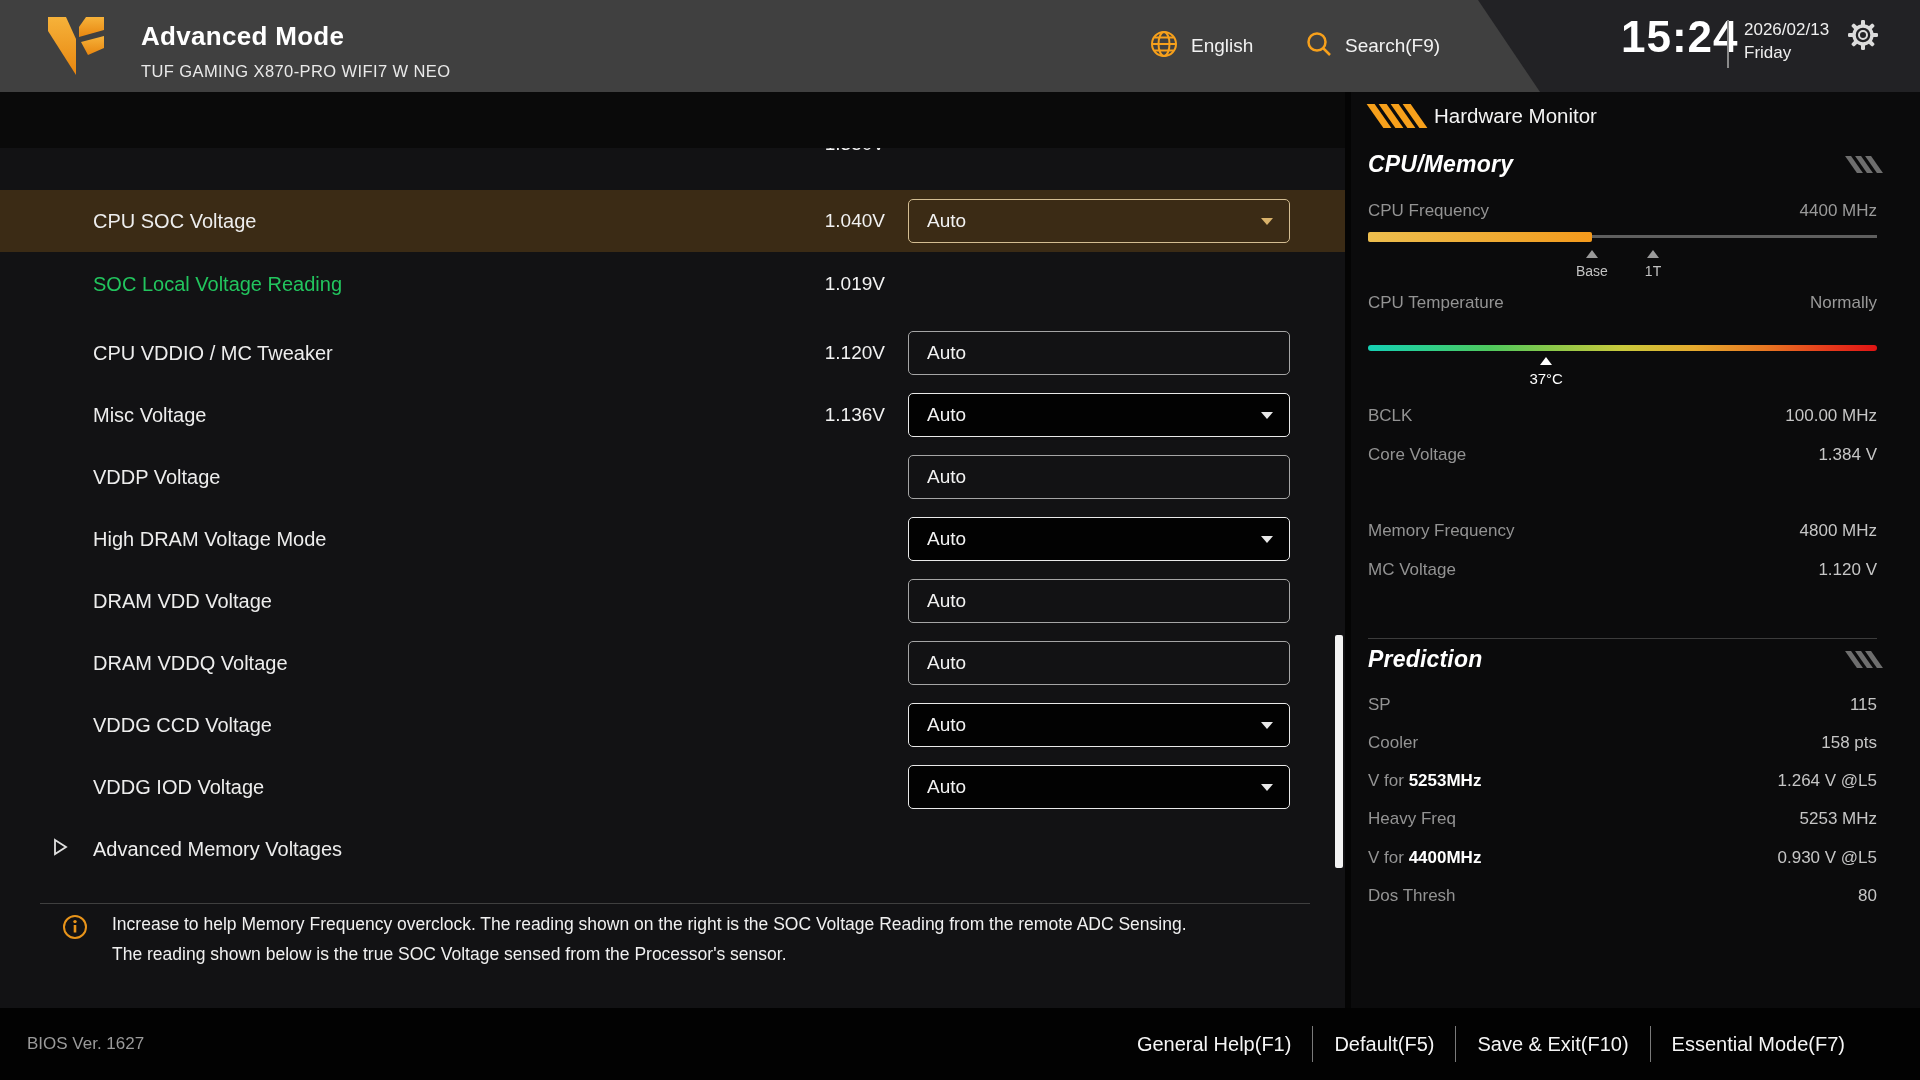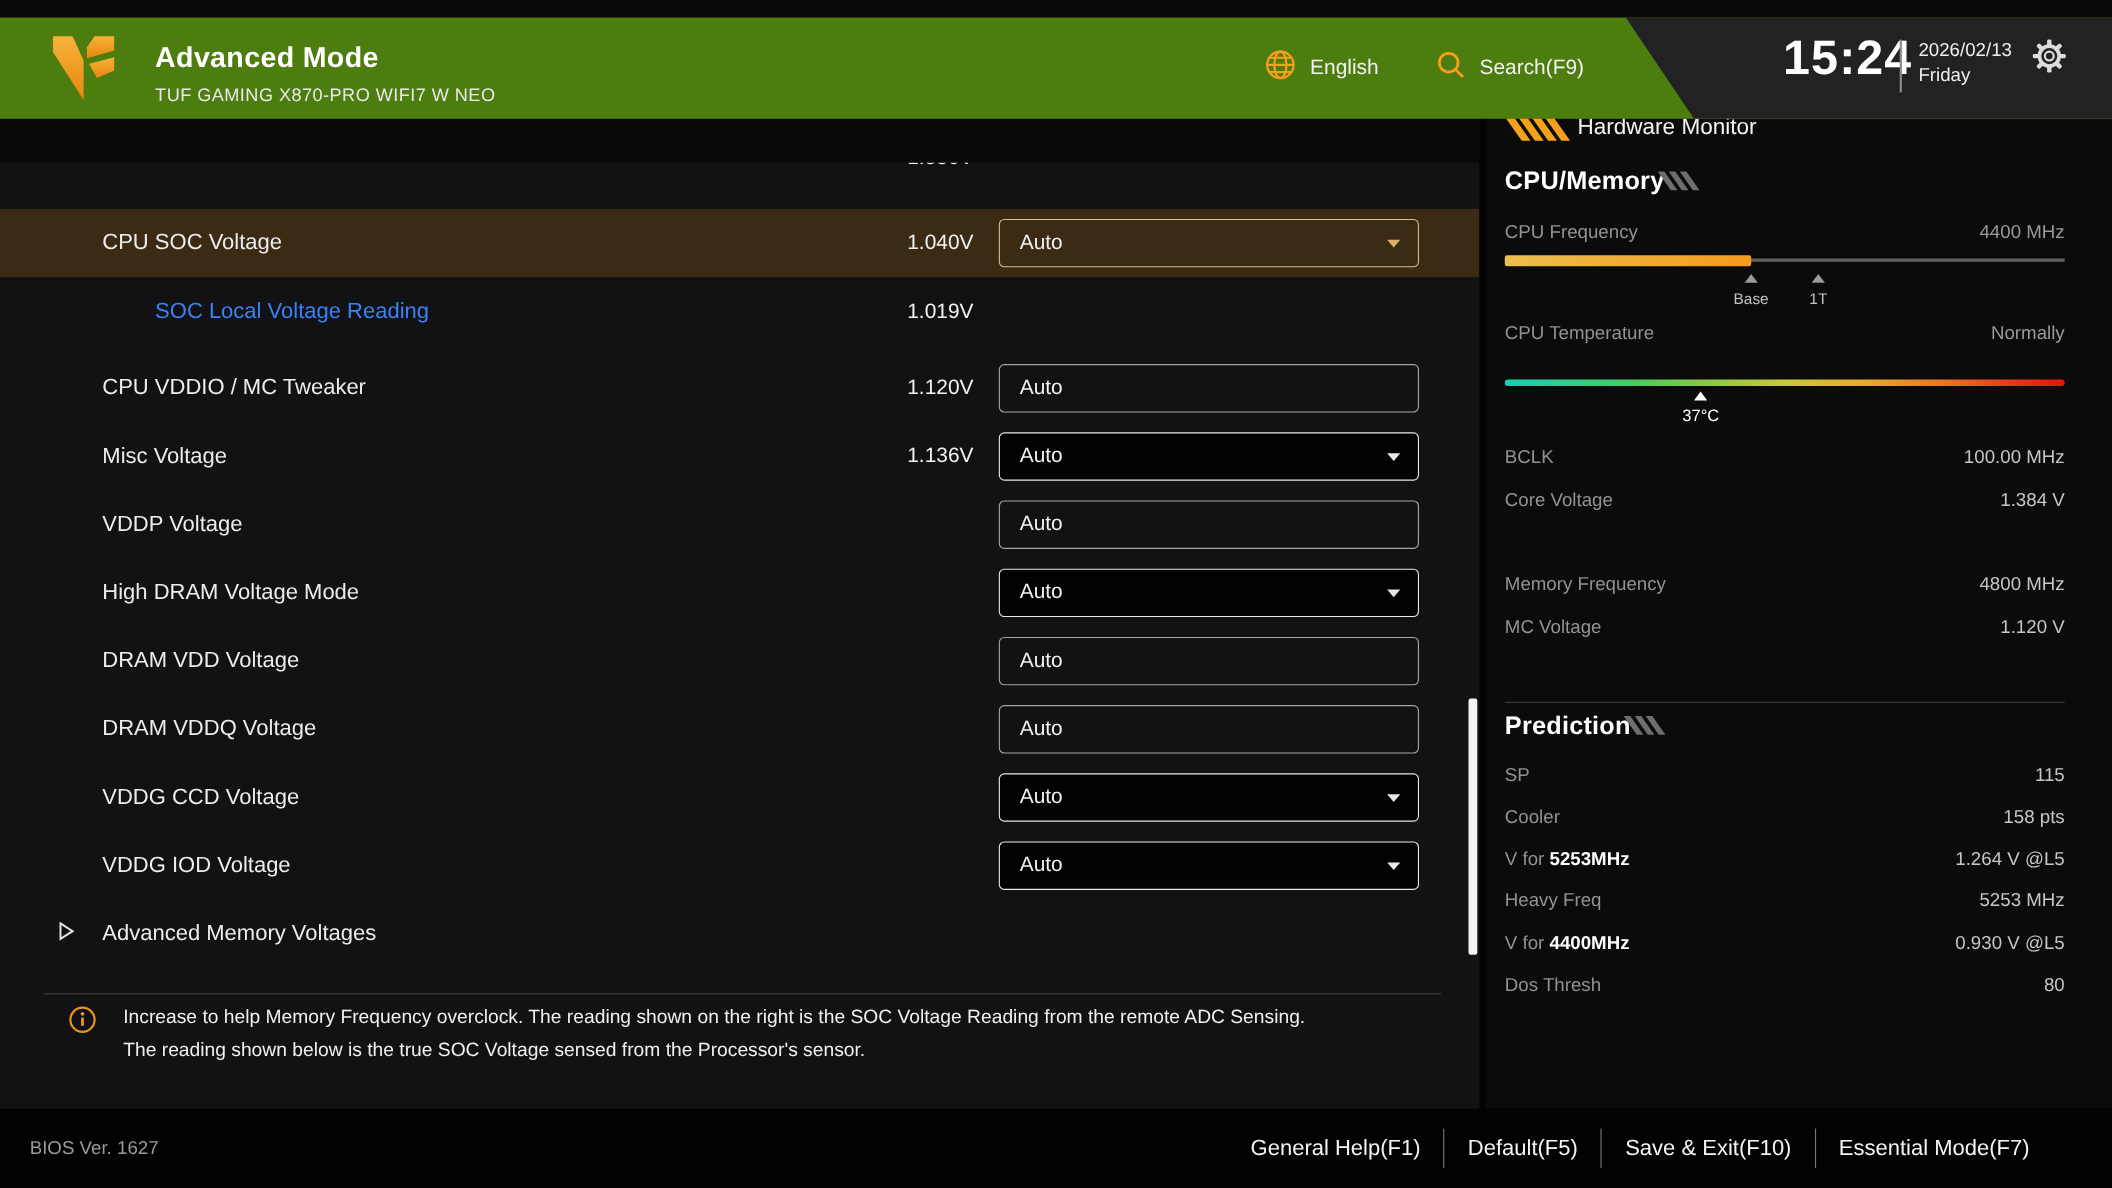--- a/index.html
+++ b/index.html
@@ -1,20 +1,20 @@
 <!DOCTYPE html>
 <html><head>
 <meta charset="utf-8">
 <style>
   html,body{margin:0;padding:0;background:#000;}
   .screen{position:relative;width:1920px;height:1080px;background:#0a0a0a;overflow:hidden;
           font-family:"Liberation Sans",sans-serif;color:#eee;}
 
   
-  .header{position:absolute;left:0;top:0;width:1920px;height:92px;background:#4d7c0f;z-index:40;margin-top:16px;}
+  .header{position:absolute;left:0;top:0;width:1920px;height:92px;background:#404040;z-index:40;}
   .logo{position:absolute;left:48px;top:15px;}
   .h-title{position:absolute;left:141px;top:21px;font-size:26px;font-weight:700;color:#fff;letter-spacing:.3px;}
   .h-sub{position:absolute;left:141px;top:62px;font-size:16.5px;color:#e9e9e9;letter-spacing:.4px;}
   .h-item{position:absolute;top:0;height:92px;display:flex;align-items:center;gap:11px;color:#f2f2f2;font-size:19px;cursor:pointer;}
   .h-lang{left:1148px;}
   .h-search{left:1304px;}
   .clockblock{position:absolute;left:1478px;top:0;width:442px;height:92px;background:#222225;
               clip-path:polygon(0 0,100% 0,100% 100%,62px 100%);}
   .time{position:absolute;left:1621px;top:12px;width:100px;font-size:44px;font-weight:700;color:#fff;letter-spacing:1px;}
   .vdiv{position:absolute;left:1727px;top:20px;width:2px;height:48px;background:#8a8a8a;}
@@ -32,21 +32,21 @@
   .tab-active-bg .u{position:absolute;left:0;bottom:0;width:100%;height:5px;background:#f7a01b;}
   .tab.active{color:#fff;}
 
   
   .content{position:absolute;left:0;top:148px;width:1345px;height:860px;background:#121214;z-index:2;}
   .cliprow{position:absolute;left:0;top:0;width:1345px;height:14px;overflow:hidden;}
   .cliprow span{position:absolute;right:460px;top:-15px;font-size:19px;color:#f2f2f2;}
   .row{position:absolute;left:0;width:1345px;height:62px;cursor:pointer;}
   .row.hl{background:#3b2b15;}
   .lbl{position:absolute;left:93px;top:50%;transform:translateY(-50%);font-size:20px;color:#ededed;white-space:nowrap;}
-  .row.dis .lbl{color:#3b82f6;margin-left:48px;}
+  .row.dis .lbl{color:#22c55e;}
   .val{position:absolute;right:460px;top:50%;transform:translateY(-50%);font-size:19px;color:#f2f2f2;}
   .ctl{position:absolute;left:908px;top:9px;width:382px;height:44px;border-radius:5px;box-sizing:border-box;
        display:flex;align-items:center;padding:0 18px;font-size:19px;color:#f2f2f2;cursor:pointer;}
   .ctl.plain{border:1px solid #a5a5a5;background:transparent;}
   .ctl.focus{border:1px solid #e9e9e9;background:#020202;}
   .ctl.hlc{border:1px solid #d3bd92;background:transparent;}
   .arr{position:absolute;right:16px;top:50%;margin-top:-3px;width:0;height:0;
        border-left:6px solid transparent;border-right:6px solid transparent;border-top:7px solid #e8e8e8;}
   .ctl.hlc .arr{border-top-color:#d9b26a;}
   .exp-ico{position:absolute;left:53px;top:50%;transform:translateY(-50%);}
@@ -57,21 +57,21 @@
   .info2{position:absolute;left:112px;top:796px;font-size:17.5px;color:#f0f0f0;}
 
   
   .panel{position:absolute;left:1345px;top:92px;width:575px;height:916px;background:#0b0b0c;
          border-left:6px solid #040404;box-sizing:border-box;z-index:20;}
   .stripes{display:flex;gap:4px;}
   .stripes i{display:block;width:8px;height:24px;background:#f7a01b;transform:skewX(35deg);}
   .stripes.gray i{width:6px;height:17px;background:#6e6e6e;gap:3px;}
   .hm-head{position:absolute;left:24px;top:12px;display:flex;align-items:center;gap:15px;}
   .hm-title{font-size:20.5px;color:#f4f4f4;}
-  .sec{position:absolute;left:17px;right:43px;display:flex;align-items:center;justify-content:flex-start;}
+  .sec{position:absolute;left:17px;right:43px;display:flex;align-items:center;justify-content:space-between;font-style:italic;}
   .sec-title{font-size:23px;color:#fff;font-weight:600;letter-spacing:.2px;}
   .mrow{position:absolute;left:17px;right:43px;height:30px;display:flex;align-items:center;justify-content:space-between;}
   .mlbl{font-size:17px;color:#939393;}
   .mval{font-size:17px;color:#c6c6c6;}
   .mval.dim{color:#9a9a9a;}
   .boldpart{color:#fff;font-weight:700;}
   .bar{position:absolute;left:17px;right:43px;height:10px;}
   .bar .base{position:absolute;left:0;right:0;top:3px;height:3px;background:#5f5f5f;}
   .bar .fill{position:absolute;left:0;top:0;height:10px;border-radius:2px;
              background:linear-gradient(90deg,#edbe4e 0%,#f0a62c 70%,#f59a1c 100%);}

